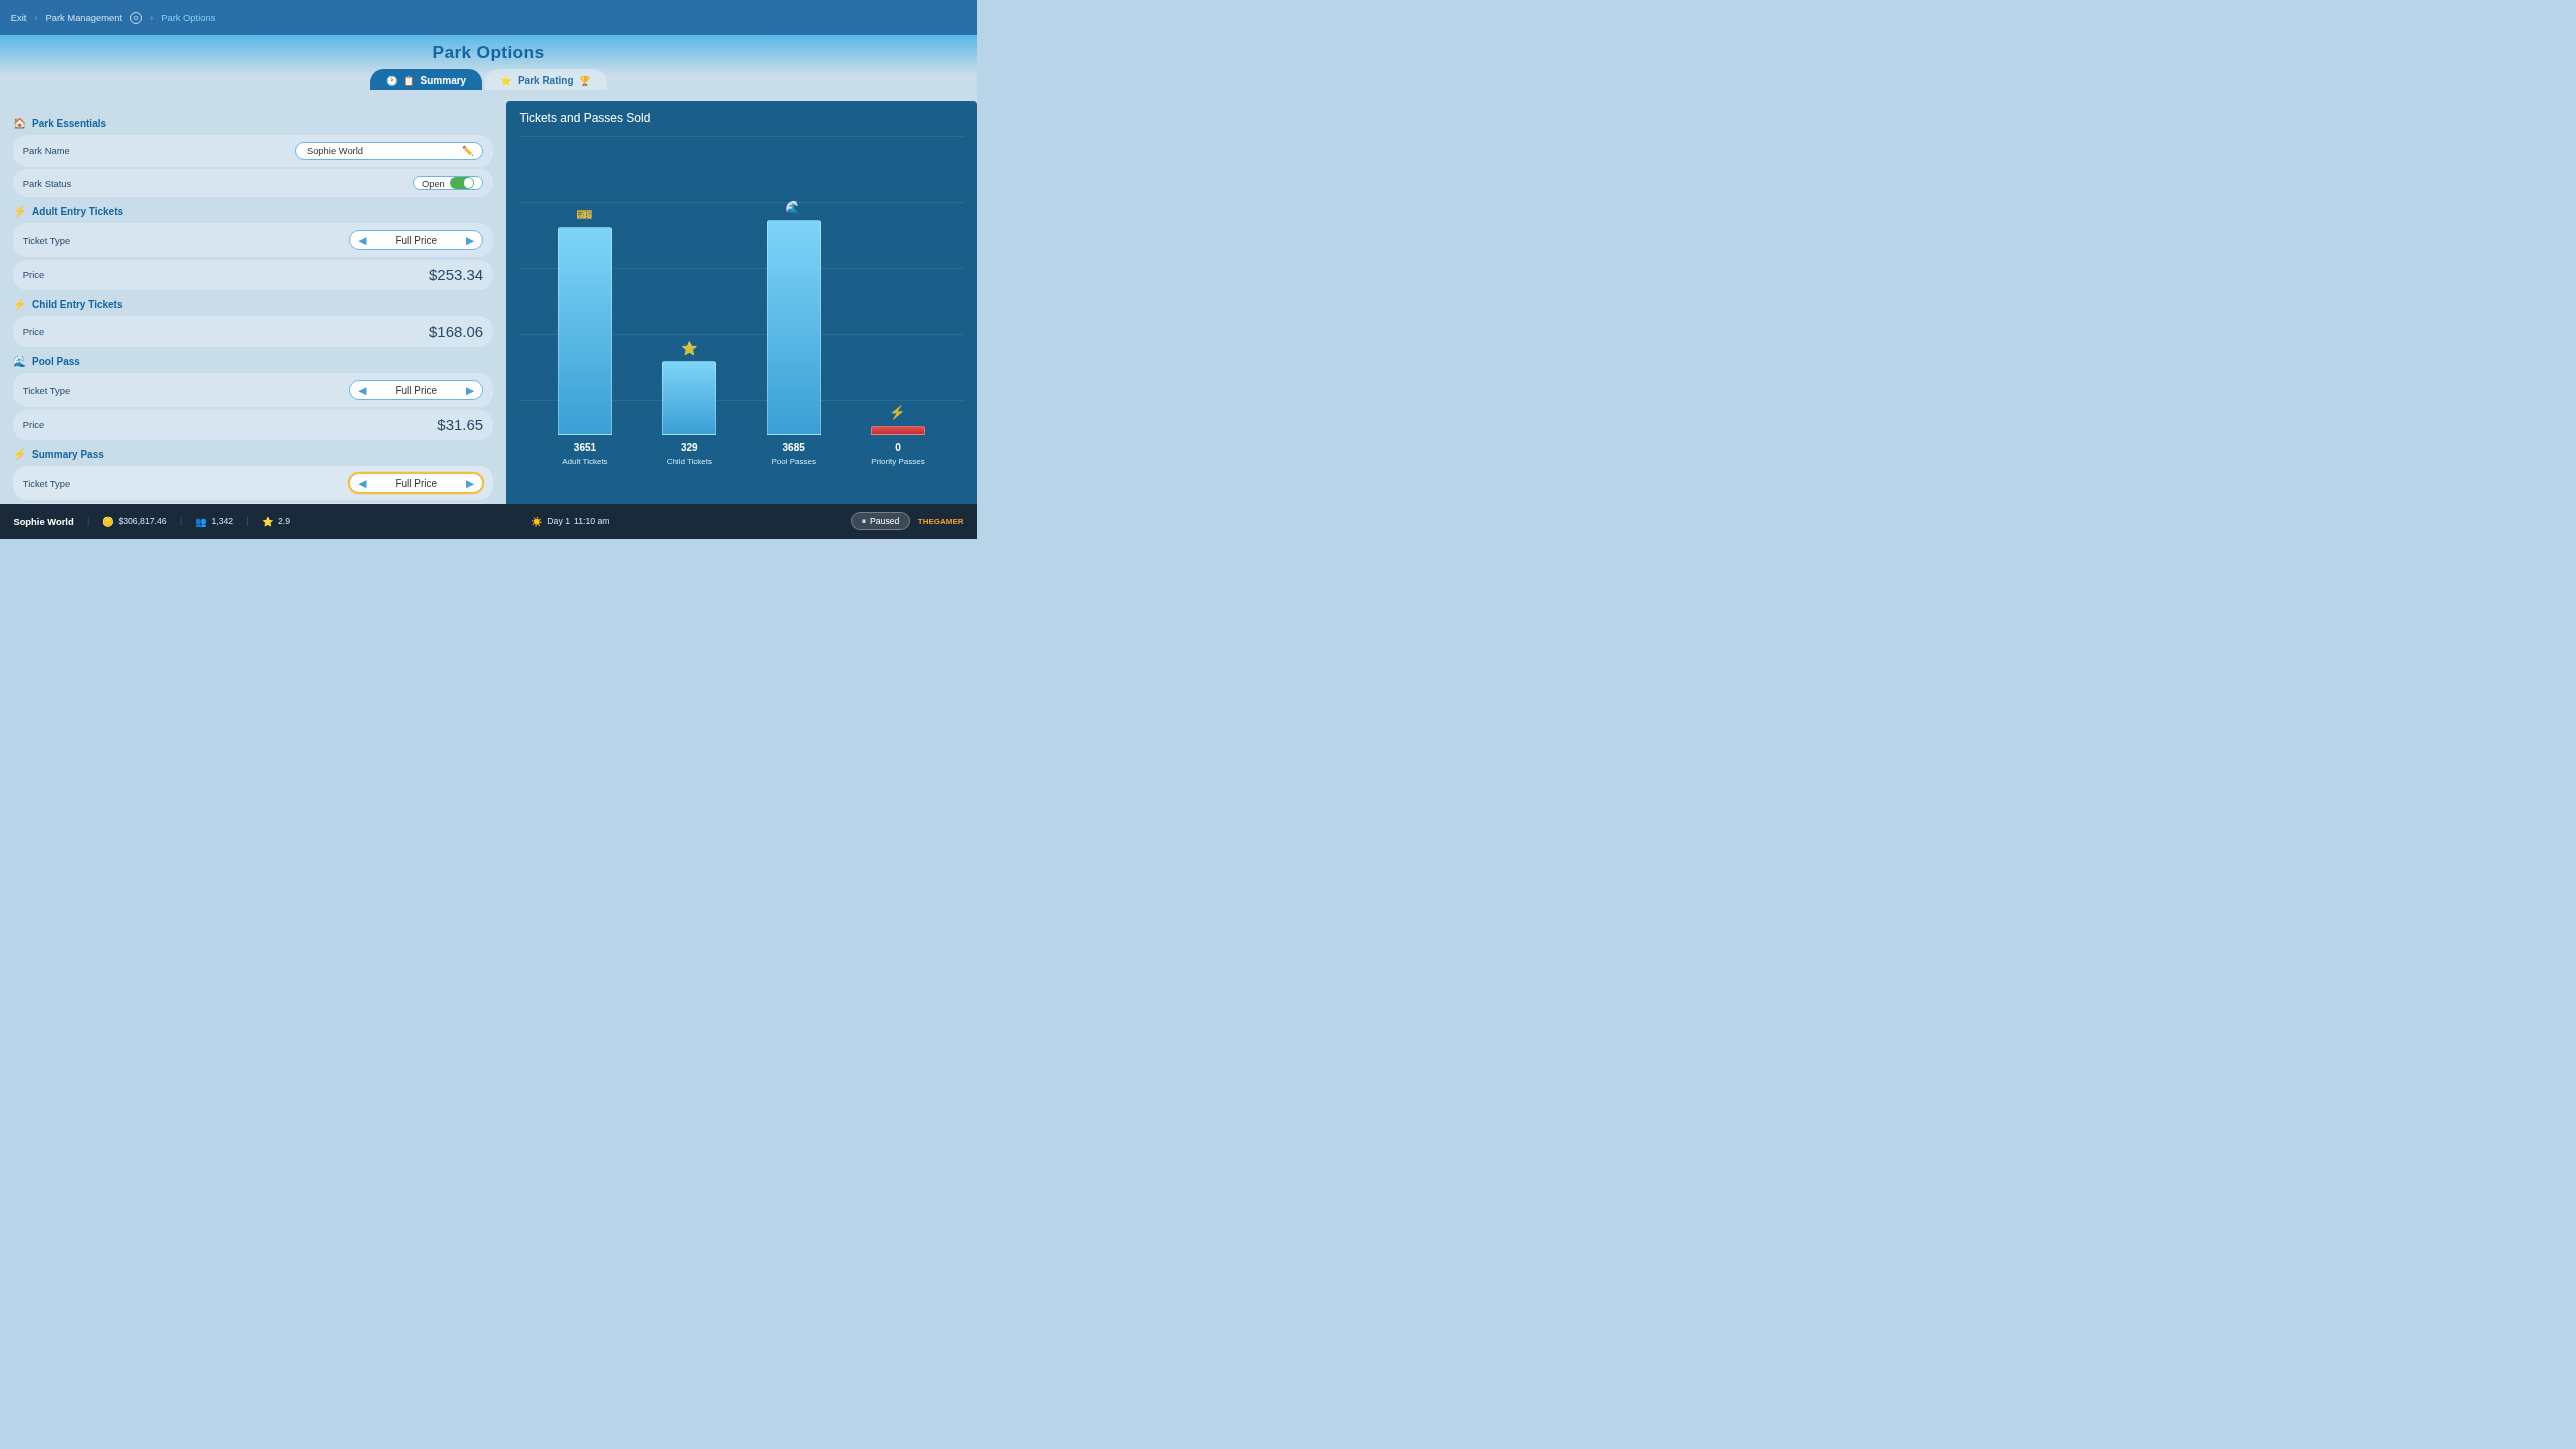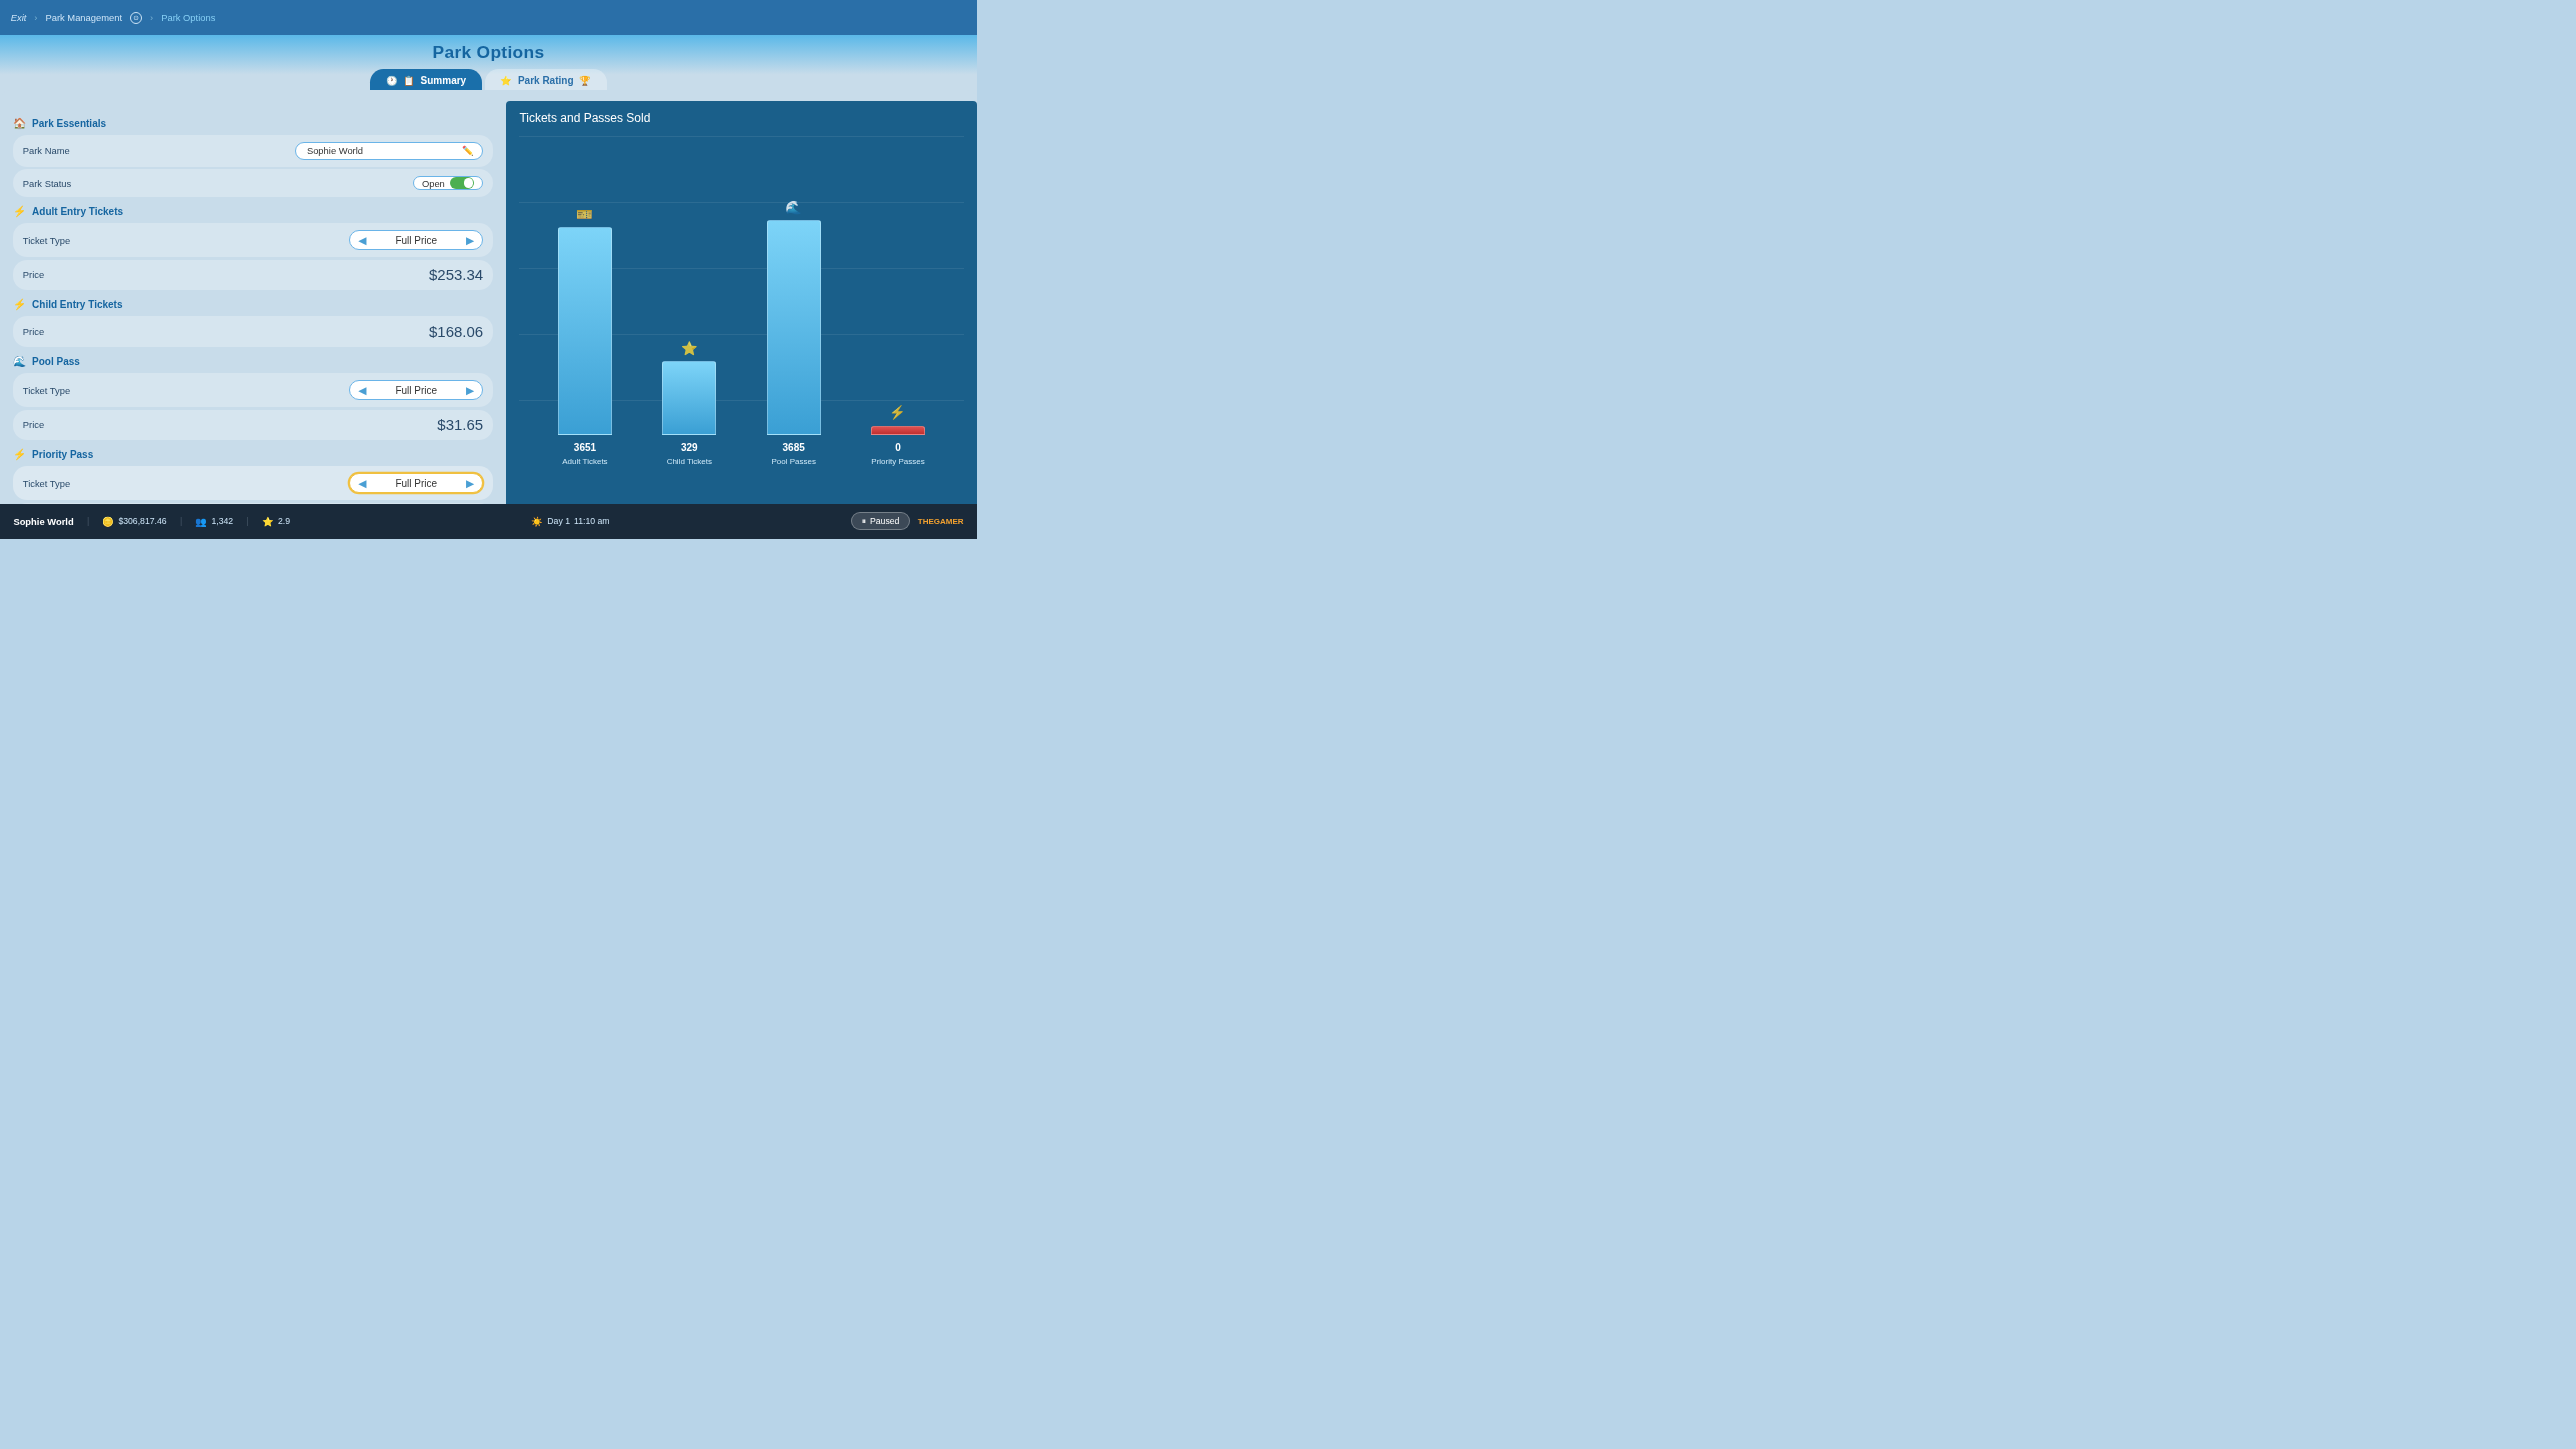--- a/index.html
+++ b/index.html
@@ -20,21 +20,20 @@
       align-items: center;
       padding: 0 10.7px;
       gap: 8px;
       color: white;
       font-size: 9.4px;
     }
     .top-bar-exit {
       color: #cce4f7;
       cursor: pointer;
       font-size: 9.4px;
-      font-style: italic;
     }
     .top-bar-sep { color: #7ab3d4; }
     .top-bar-park-mgmt { color: #cce4f7; }
     .top-bar-icon {
       width: 12px; height: 12px;
       border-radius: 50%;
       border: 1.3px solid #cce4f7;
       display: inline-flex; align-items: center; justify-content: center;
       font-size: 6.7px; color: #cce4f7;
     }
@@ -427,21 +426,21 @@
         <button class="selector-arrow">▶</button>
       </div>
     </div>
     <div class="field-row">
       <span class="field-label">Price</span>
       <span class="price-value">$31.65</span>
     </div>
 
     <div class="section-header" style="margin-top:8px;">
       <span class="section-icon">⚡</span>
-      <span>Priority Pass</span>
+      <span>Summary Pass</span>
     </div>
     <div class="field-row highlighted">
       <span class="field-label">Ticket Type</span>
       <div class="ticket-type-selector selected">
         <button class="selector-arrow">◀</button>
         <span class="selector-value">Full Price</span>
         <button class="selector-arrow">▶</button>
       </div>
     </div>
     <div class="field-row">

